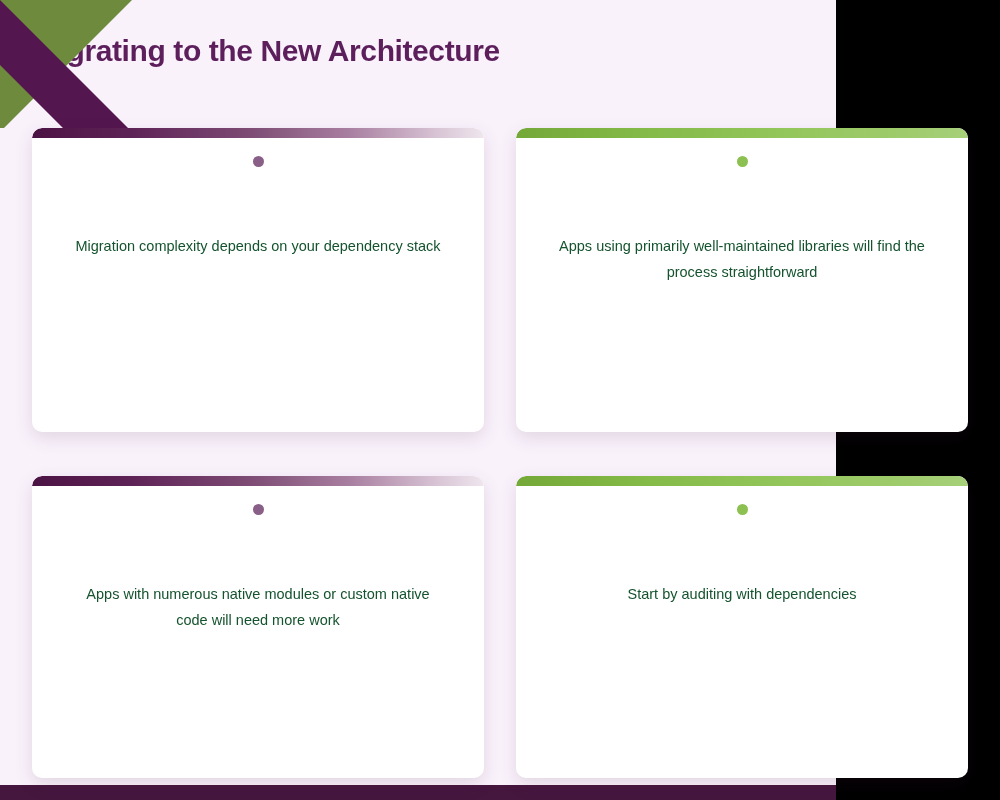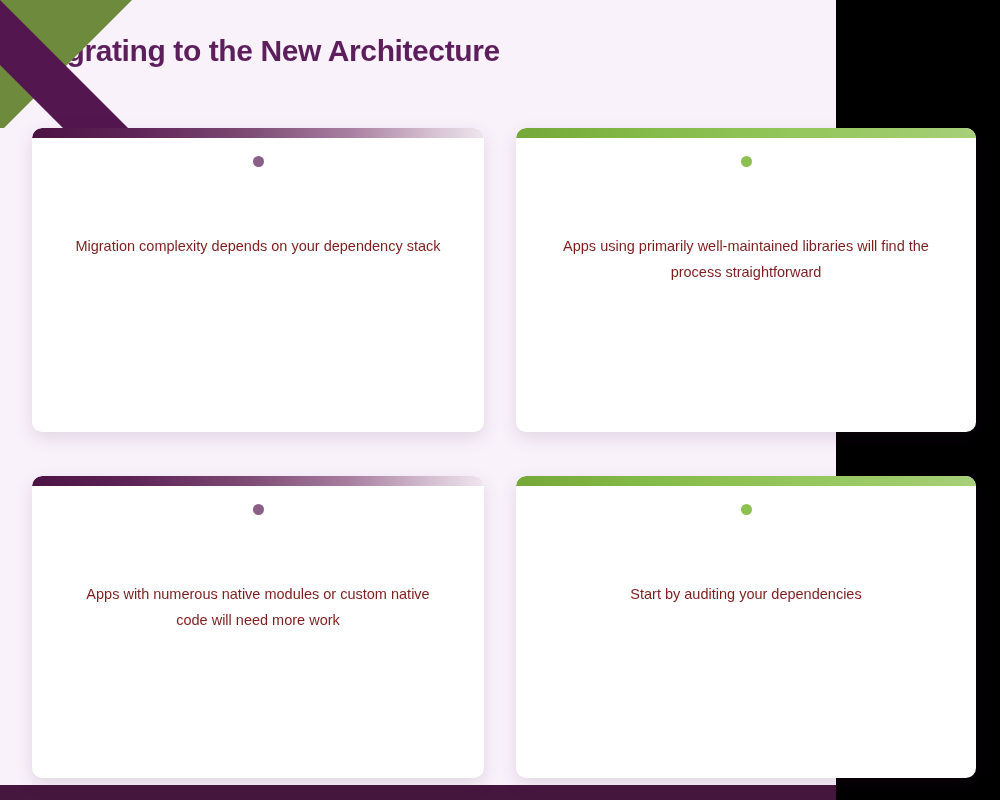--- a/index.html
+++ b/index.html
@@ -85,21 +85,21 @@
   
   .card {
     position: absolute;
     background: #ffffff;
     border-radius: 10px;
     box-shadow: 0 6px 18px rgba(70, 20, 70, 0.13);
     overflow: hidden;
     z-index: 5;
   }
   .card-col-left  { left: 32px;  width: 452px; }
-  .card-col-right { left: 516px; width: 419px; padding-left: 41px; }
+  .card-col-right { left: 516px; width: 452px; }
   .card-row-top    { top: 128px; height: 304px; }
   .card-row-bottom { top: 476px; height: 302px; }
 
   .card-accent {
     position: absolute;
     left: 0;
     top: 0;
     width: 100%;
     height: 10px;
     border-radius: 10px 10px 0 0;
@@ -135,21 +135,21 @@
   }
   .dot-purple { background: #8a5f87; }
   .dot-green  { background: #8cc152; }
 
   .card-text {
     margin: 0;
     padding: 0 28px;
     text-align: center;
     font-size: 14.5px;
     line-height: 1.78;
-    color: #7f1d1d;
+    color: #14532d;
     max-width: 370px;
   }
   .card-row-top .card-text    { margin-top: 67px; }
   .card-row-bottom .card-text { margin-top: 67px; }
 </style>
 </head>
 <body>
 
 <div id="page-surface">
 
@@ -181,19 +181,19 @@
     <div class="card-body">
       <div class="card-dot dot-purple"></div>
       <p class="card-text">Apps with numerous native modules or custom native code will need more work</p>
     </div>
   </div>
 
   <div class="card card-col-right card-row-bottom">
     <div class="card-accent accent-green"></div>
     <div class="card-body">
       <div class="card-dot dot-green"></div>
-      <p class="card-text">Start by auditing your dependencies</p>
+      <p class="card-text">Start by auditing with dependencies</p>
     </div>
   </div>
 
   <div id="footer-bar"></div>
 
 </div>
 
 </body></html>

